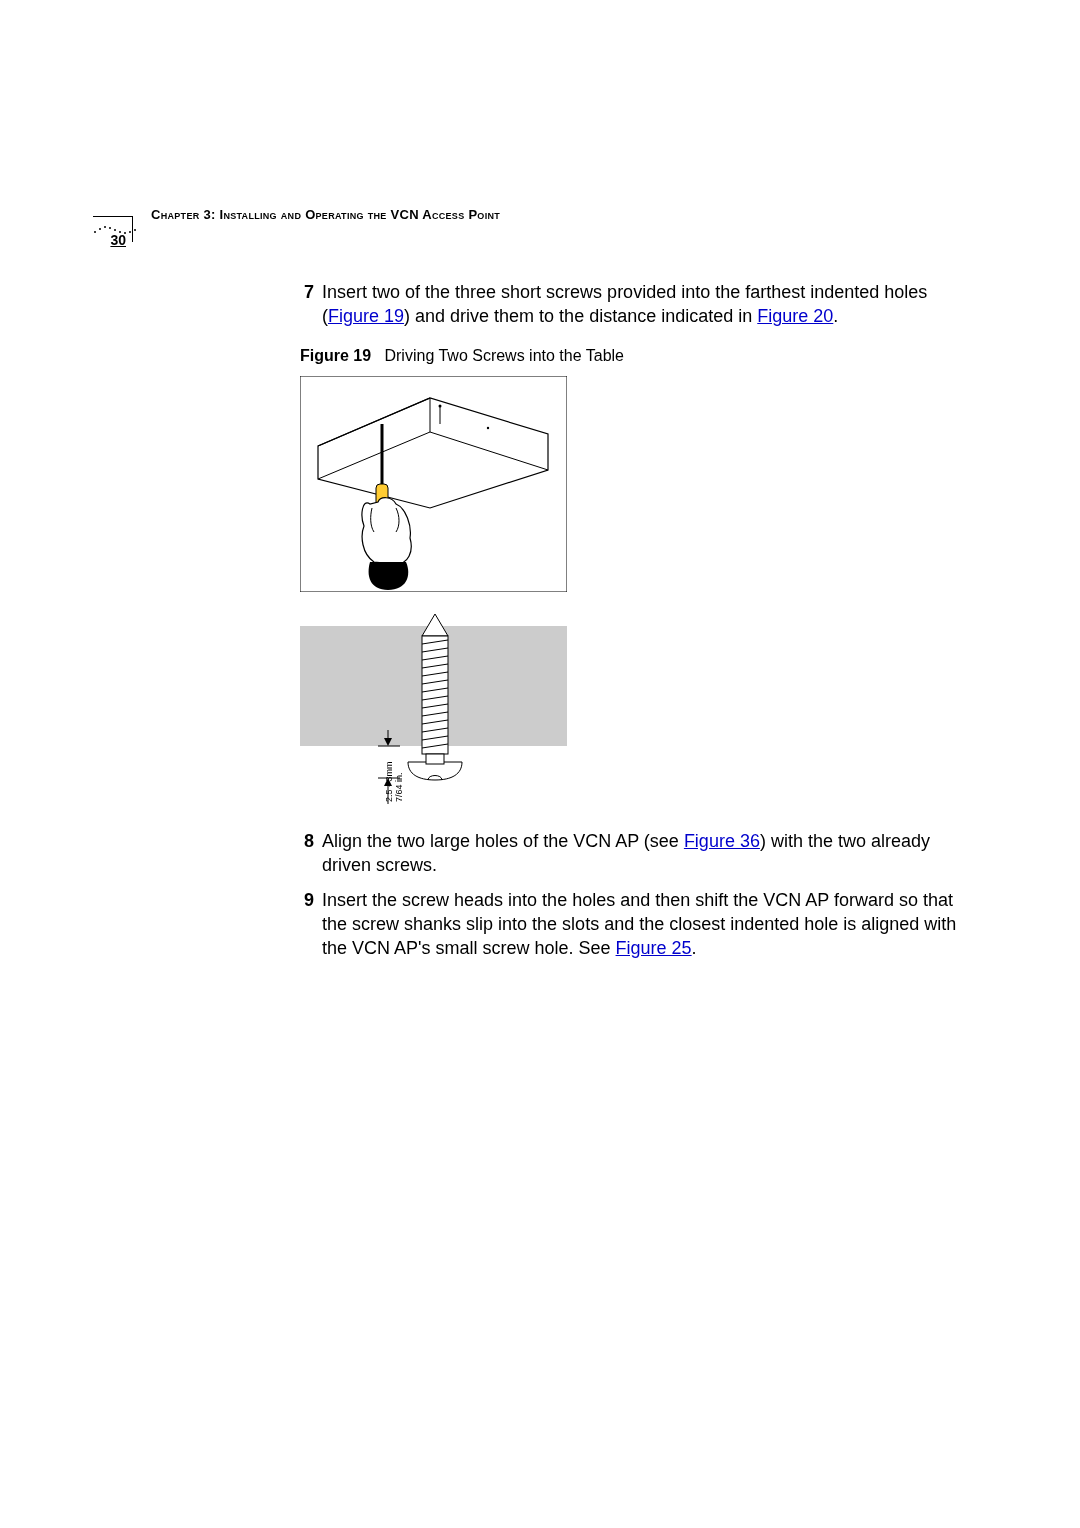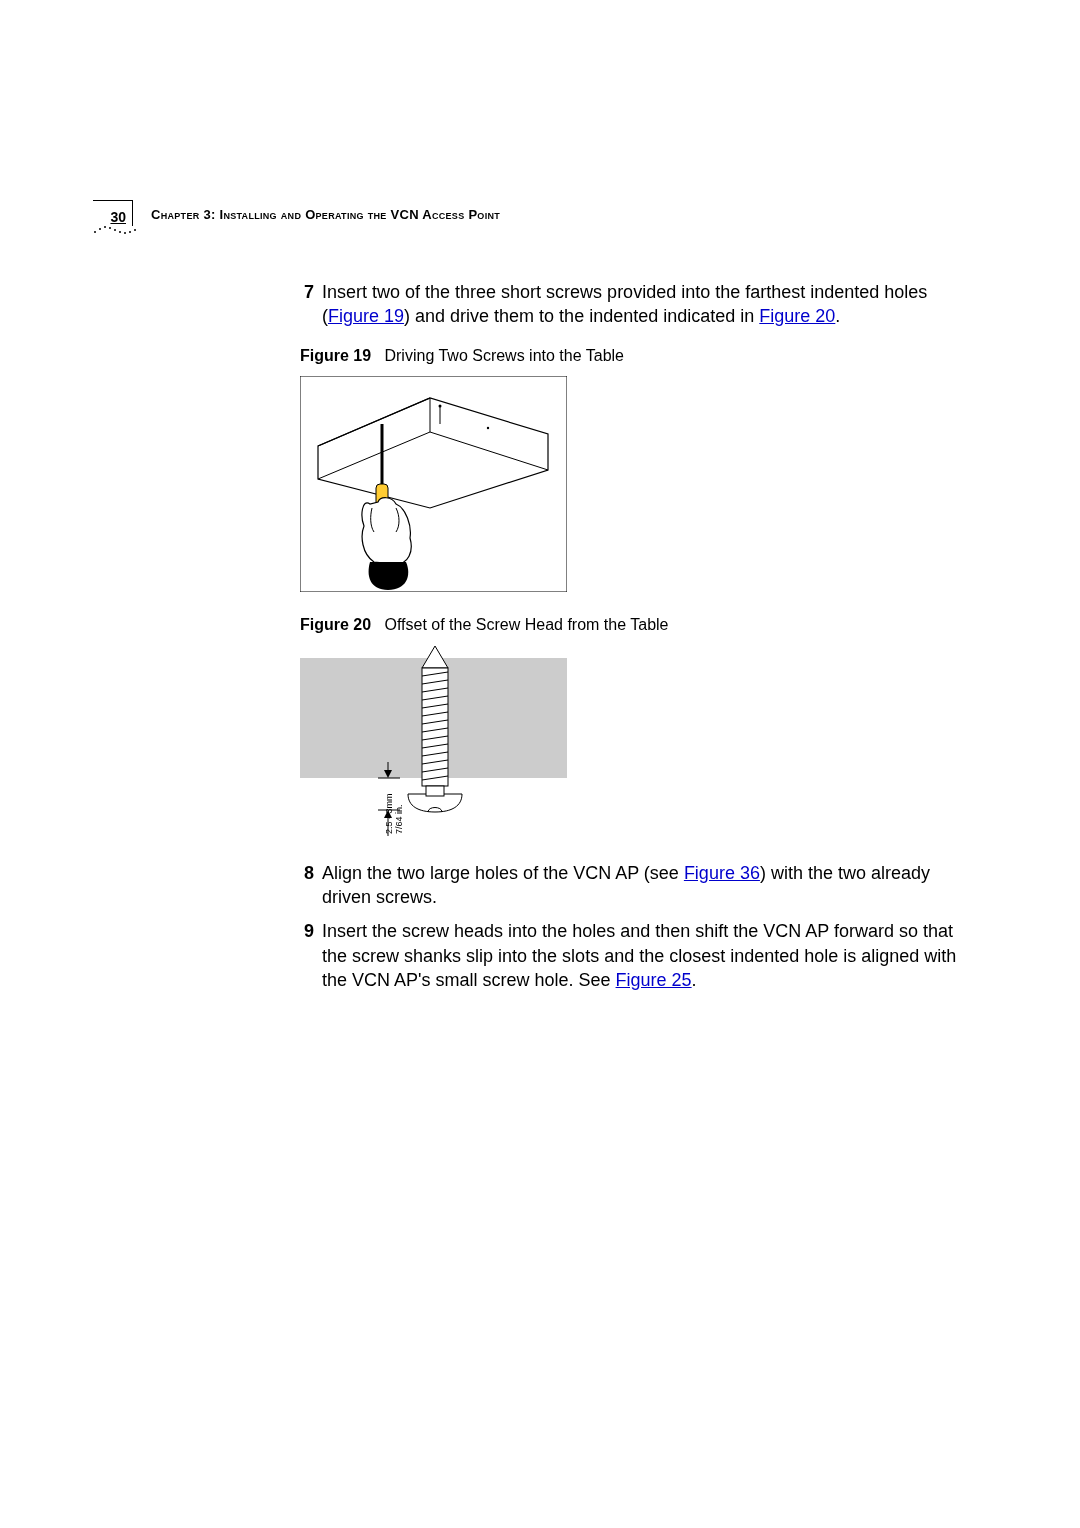--- a/index.html
+++ b/index.html
@@ -16,28 +16,28 @@
   .page-header {
     position: absolute;
     top: 200px;
     left: 93px;
     right: 93px;
     height: 44px;
   }
   .page-num-box {
     position: absolute;
     left: 0;
-    top: 0;
+    top: 16px;
     width: 40px;
     height: 26px;
     border-right: 1.5px solid #000;
     border-top: 1.5px solid #000;
     text-align: right;
     padding-right: 6px;
-    padding-top: 7px;
+    padding-top: 14px;
     font-weight: bold;
     font-size: 14px;
     text-decoration: underline;
   }
   .chapter-title {
     position: absolute;
     left: 58px;
     top: 6px;
     font-size: 13px;
     font-variant: small-caps;
@@ -105,21 +105,21 @@
     <circle cx="42" cy="6" r="1" fill="#000"></circle>
   </svg>
   <div class="chapter-title">Chapter 3: Installing and Operating the VCN Access Point</div>
 </div>
 
 <div class="content">
 
   <div class="step">
     <div class="step-num">7</div>
     <div class="step-text">
-      <span>Insert two of the three short screws provided into the farthest indented holes (</span><a class="link">Figure 19</a><span>) and drive them to the indented indicated in </span><a class="link">Figure 20</a><span>.</span>
+      <span>Insert two of the three short screws provided into the farthest indented holes (</span><a class="link">Figure 19</a><span>) and drive them to the distance indicated in </span><a class="link">Figure 20</a><span>.</span>
     </div>
   </div>
 
   <div class="figure-block">
     <div class="fig-caption">
       <b>Figure 19</b>&nbsp;&nbsp;&nbsp;<span>Driving Two Screws into the Table</span>
     </div>
 
     <svg class="fig19-svg" width="267" height="216" viewBox="0 0 267 216">
       <rect x="0" y="0" width="267" height="216" fill="none" stroke="#000" stroke-width="1"></rect>
@@ -140,23 +140,20 @@
       <path d="M 70 128 C 62 122 60 140 64 150 C 60 160 62 178 74 186 L 96 188 C 108 188 114 176 110 162 C 112 150 106 132 96 128 C 92 120 80 120 78 126 Z" fill="#ffffff" stroke="#000" stroke-width="1.2"></path>
 
       <path d="M 72 132 C 70 140 70 150 74 156" fill="none" stroke="#000" stroke-width="1"></path>
       <path d="M 96 132 C 100 140 100 150 96 156" fill="none" stroke="#000" stroke-width="1"></path>
 
       <path d="M 70 186 C 66 200 70 214 88 214 C 106 214 112 200 106 186 Z" fill="#000"></path>
     </svg>
   </div>
 
   <div class="figure-block">
-    <div class="fig-caption">
-      <b>Figure 20</b>&nbsp;&nbsp;&nbsp;<span>Offset of the Screw Head from the Table</span>
-    </div>
     <div class="fig20-box">
       <svg width="267" height="193" viewBox="0 0 267 193">
 
         <rect x="0" y="12" width="267" height="120" fill="#cccccc"></rect>
 
         <path d="M 135 0 L 122 22 L 148 22 Z" fill="#ffffff" stroke="#000" stroke-width="1"></path>
 
         <rect x="122" y="22" width="26" height="118" fill="#ffffff" stroke="#000" stroke-width="1"></rect>
         <g stroke="#000" stroke-width="1">
           <line x1="122" y1="30" x2="148" y2="26"></line>

